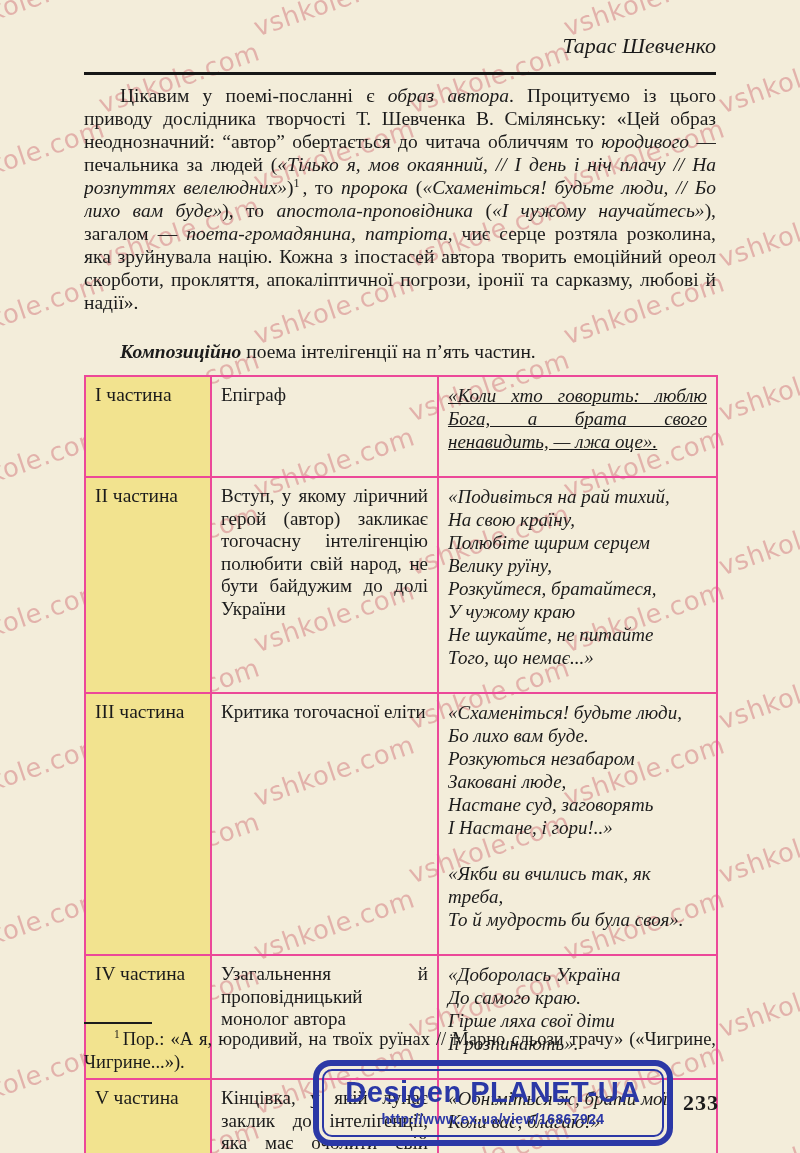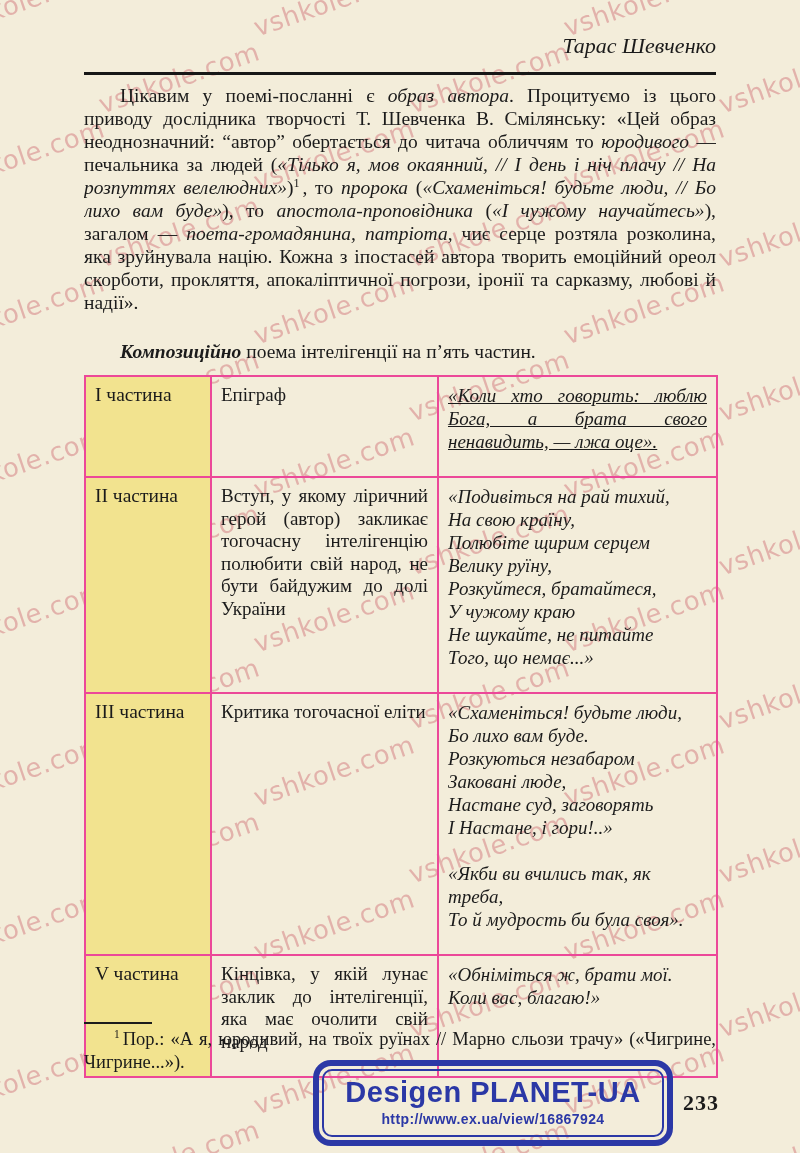--- a/index.html
+++ b/index.html
@@ -195,20 +195,30 @@
             <span class="qline">Бо лихо вам буде.</span>
             <span class="qline">Розкуються незабаром</span>
             <span class="qline">Заковані люде,</span>
             <span class="qline">Настане суд, заговорять</span>
             <span class="qline">І Настане, і гори!..»</span>
             <span class="qline">&nbsp;</span>
             <span class="qline">«Якби ви вчились так, як треба,</span>
             <span class="qline">То й мудрость би була своя».</span>
           </td>
         </tr>
+        <tr class="r4">
+          <td class="c1" style="background: rgb(242, 227, 143);">IV частина</td>
+          <td class="c2">Узагальнення й проповідницький монолог автора</td>
+          <td class="c3">
+            <span class="qline">«Доборолась Україна</span>
+            <span class="qline">До самого краю.</span>
+            <span class="qline">Гірше ляха свої діти</span>
+            <span class="qline">Її розпинають».</span>
+          </td>
+        </tr>
         <tr class="r5">
           <td class="c1" style="background: rgb(242, 227, 143);">V частина</td>
           <td class="c2">Кінцівка, у якій лунає заклик до інтелігенції, яка має очолити свій народ</td>
           <td class="c3">
             <span class="qline">«Обніміться ж, брати мої.</span>
             <span class="qline">Коли вас, благаю!»</span>
           </td>
         </tr>
       </tbody>
   </table>

